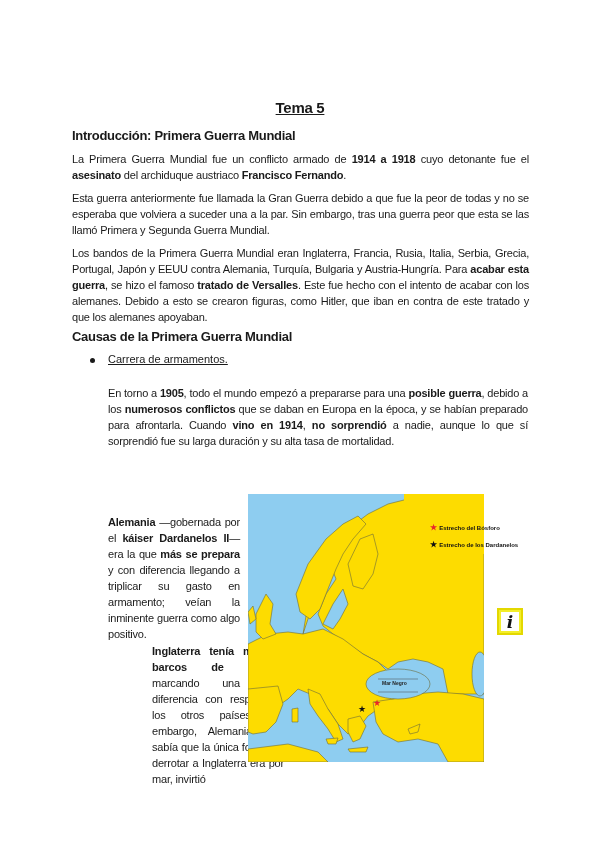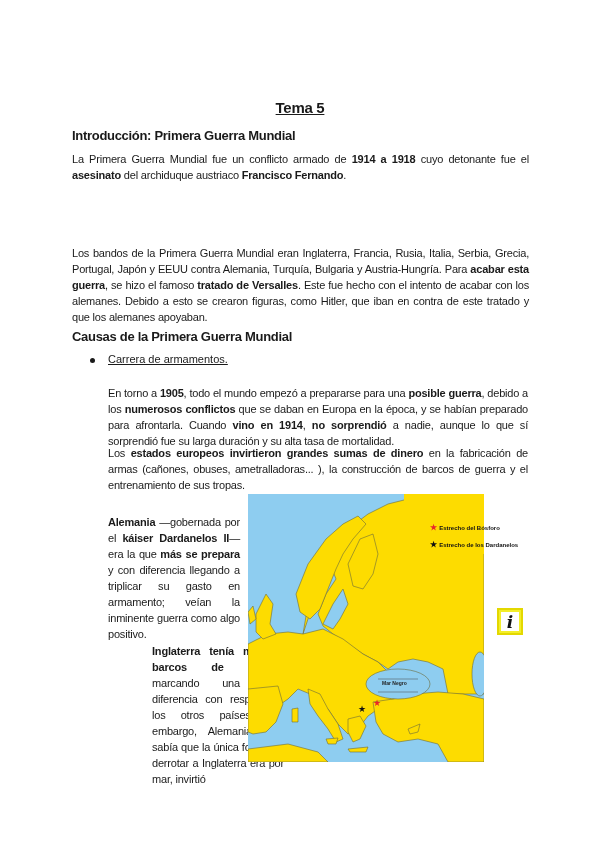--- a/index.html
+++ b/index.html
@@ -29,39 +29,39 @@
 
 <div class="page">
   <div class="title">Tema 5</div>
 
   <div class="h" style="top:112px;">Introducción: Primera Guerra Mundial</div>
 
   <div class="p" style="left:72px; top:135px; width:457px;">
     <span>La Primera Guerra Mundial fue un conflicto armado de </span><b>1914 a 1918</b><span> cuyo detonante fue el </span><b>asesinato</b><span> del archiduque austriaco </span><b>Francisco Fernando</b><span>.</span>
   </div>
 
+  <div class="p" style="left:72px; top:174px; width:457px;">
+    <span>Esta guerra anteriormente fue llamada la Gran Guerra debido a que fue la peor de todas y no se esperaba que volviera a suceder una a la par. Sin embargo, tras una guerra peor que esta se las llamó Primera y Segunda Guerra Mundial.</span>
+  </div>
 
   <div class="p" style="left:72px; top:229px; width:457px;">
     <span>Los bandos de la Primera Guerra Mundial eran Inglaterra, Francia, Rusia, Italia, Serbia, Grecia, Portugal, Japón y EEUU contra Alemania, Turquía, Bulgaria y Austria-Hungría. Para </span><b>acabar esta guerra</b><span>, se hizo el famoso </span><b>tratado de Versalles</b><span>. Este fue hecho con el intento de acabar con los alemanes. Debido a esto se crearon figuras, como Hitler, que iban en contra de este tratado y que los alemanes apoyaban.</span>
   </div>
 
   <div class="h" style="top:313px;">Causas de la Primera Guerra Mundial</div>
 
   <div class="bullet">
     <span class="bullet-dot"></span>
     <span class="bullet-label">Carrera de armamentos.</span>
   </div>
 
   <div class="p" style="left:108px; top:361px; width:420px;margin-top:8px;">
     <span>En torno a </span><b>1905</b><span>, todo el mundo empezó a prepararse para una </span><b>posible guerra</b><span>, debido a los </span><b>numerosos conflictos</b><span> que se daban en Europa en la época, y se habían preparado para afrontarla. Cuando </span><b>vino en 1914</b><span>, </span><b>no sorprendió</b><span> a nadie, aunque lo que sí sorprendió fue su larga duración y su alta tasa de mortalidad.</span>
   </div>
 
-  <div class="p" style="left:108px; top:429px; width:420px;">
-    <span>Los </span><b>estados europeos invirtieron grandes sumas de dinero</b><span> en la fabricación de armas (cañones, obuses, ametralladoras... ), la construcción de barcos de guerra y el entrenamiento de sus tropas.</span>
-  </div>
 
   <div class="p" style="left:108px; top:498px; width:132px;">
     <b>Alemania</b><span> —gobernada por el </span><b>káiser Dardanelos II</b><span>— era la que </span><b>más se prepara</b><span> y con diferencia llegando a triplicar su gasto en armamento; veían la inminente guerra como algo positivo.</span>
   </div>
 
   <div class="p" style="left:108px; top:627px; width:132px;margin-left:44px;">
     <b>Inglaterra tenía muchos barcos de guerra</b><span>, marcando una gran diferencia con respecto a los otros países. Sin embargo, Alemania, que sabía que la única forma de derrotar a Inglaterra era por mar, invirtió</span>
   </div>
 
   <div class="map">

